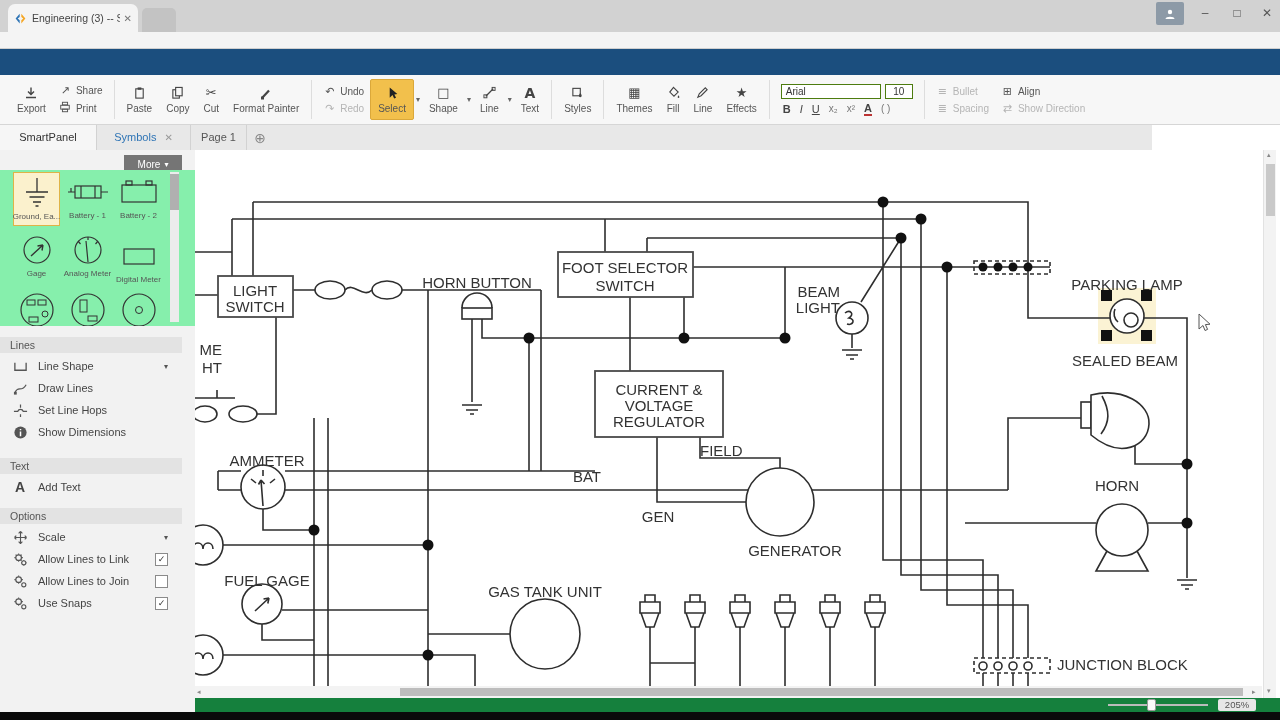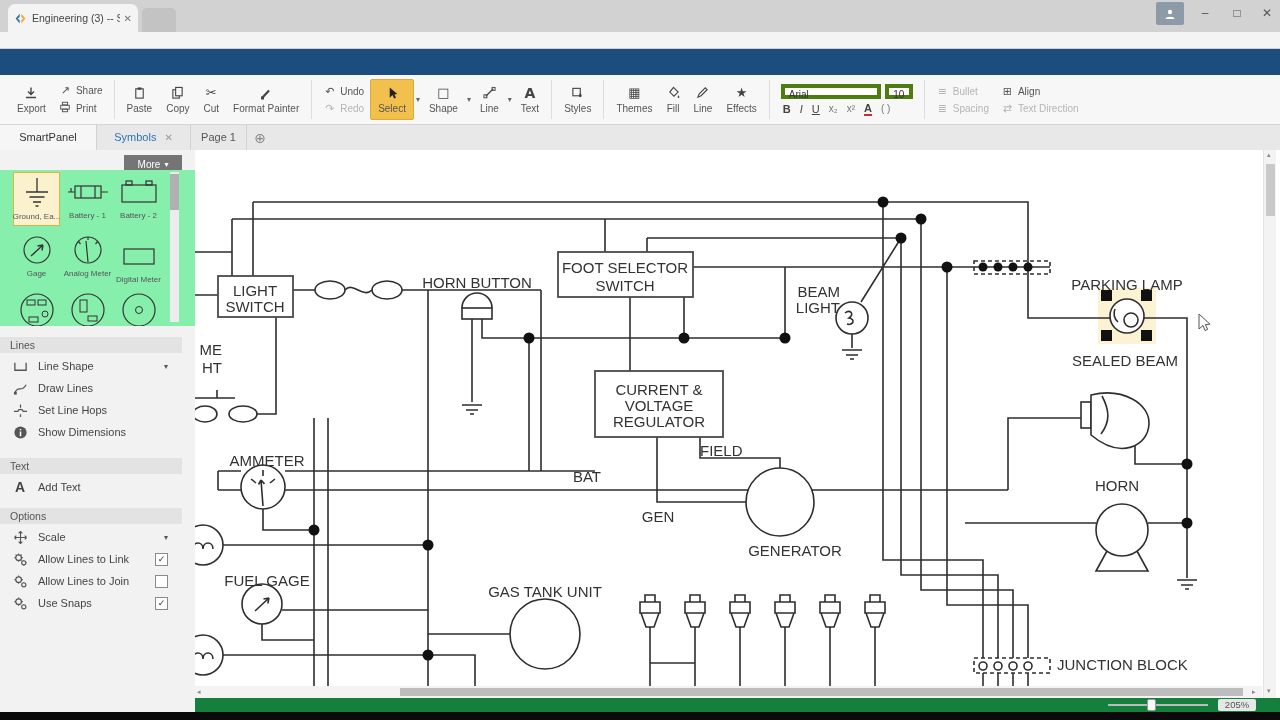--- a/index.html
+++ b/index.html
@@ -38,26 +38,26 @@
     padding:1px 7px;font-size:10px;color:#555;white-space:nowrap;}
   .tbtn .ig{height:15px;display:flex;align-items:center;font-size:13px;color:#444;
     font-family:"DejaVu Sans",sans-serif;}
   .tstack{display:flex;flex-direction:column;justify-content:center;gap:4px;padding:0 6px;}
   .trow{display:flex;align-items:center;gap:4px;font-size:10px;color:#555;white-space:nowrap;}
   .trow .ig{font-size:11px;color:#555;font-family:"DejaVu Sans",sans-serif;width:13px;text-align:center;}
   .gray, .gray .ig{color:#b5b5b5 !important;}
   #selectbtn{background:#f2c04c;border:1px solid #dba83a;border-radius:2px;margin:2px 0;}
   .caret{font-size:8px;color:#666;align-self:center;padding:0 2px;font-family:"DejaVu Sans",sans-serif;}
   #fontgrp{display:flex;flex-direction:column;justify-content:center;gap:3px;padding:0 6px;}
-  .field{background:#fff;border:4px solid #4d7c0f;font-size:10px;color:#333;padding:1px 4px;box-sizing:border-box;height:15px;}
+  .field{background:#fff;border:1px solid #4d7c0f;font-size:10px;color:#333;padding:1px 4px;box-sizing:border-box;height:15px;}
   #fmtrow{display:flex;align-items:center;gap:9px;font-size:11px;color:#444;padding-left:2px;}
   #fmtrow .b{font-weight:bold;} #fmtrow .i{font-style:italic;} #fmtrow .u{text-decoration:underline;}
   #fmtrow .sm{font-size:10px;color:#777;}
   
-  #tabstrip{left:0;top:125px;width:1280px;height:25px;background:#e8e8e8;}
+  #tabstrip{left:0;top:125px;width:1152px;height:25px;background:#e8e8e8;}
   .ptab{top:0;height:25px;line-height:25px;font-size:11px;text-align:center;box-sizing:border-box;border-right:1px solid #d2d2d2;}
   #tab-smartpanel{left:0;width:97px;background:#f6f6f6;color:#333;}
   #tab-symbols{left:97px;width:94px;color:#2e74b5;display:flex;align-items:center;justify-content:center;gap:8px;}
   #tab-symbols .x{color:#999;font-size:10px;}
   #tab-page{left:191px;width:56px;color:#555;}
   #addpage{left:252px;top:5px;width:16px;height:16px;color:#888;font-size:14px;line-height:16px;text-align:center;
     font-family:"DejaVu Sans",sans-serif;}
   
   #panel{left:0;top:150px;width:195px;height:562px;background:#f2f2f2;overflow:hidden;}
   #libhdr{left:0;top:4px;width:195px;height:20px;}
@@ -323,21 +323,21 @@
       <span>Spacing</span>
     </div>
   </div>
   <div class="tstack">
     <div class="trow">
       <span class="ig">⊞</span>
       <span>Align</span>
     </div>
     <div class="trow gray">
       <span class="ig">⇄</span>
-      <span>Text Direction</span>
+      <span>Show Direction</span>
     </div>
   </div>
 </div>
 
 <div class="abs" id="tabstrip">
   <div class="abs ptab" id="tab-smartpanel">SmartPanel</div>
   <div class="abs ptab" id="tab-symbols">
     <span>Symbols</span>
     <span class="x">✕</span>
   </div>

